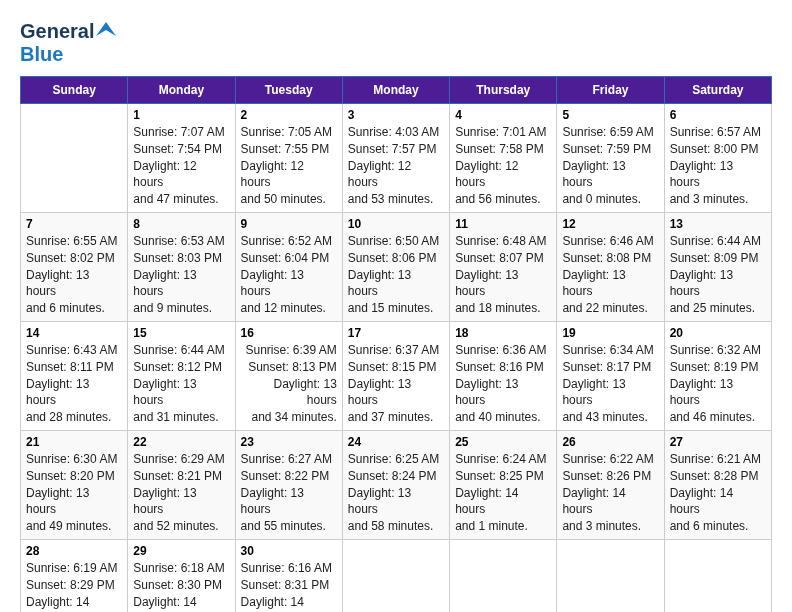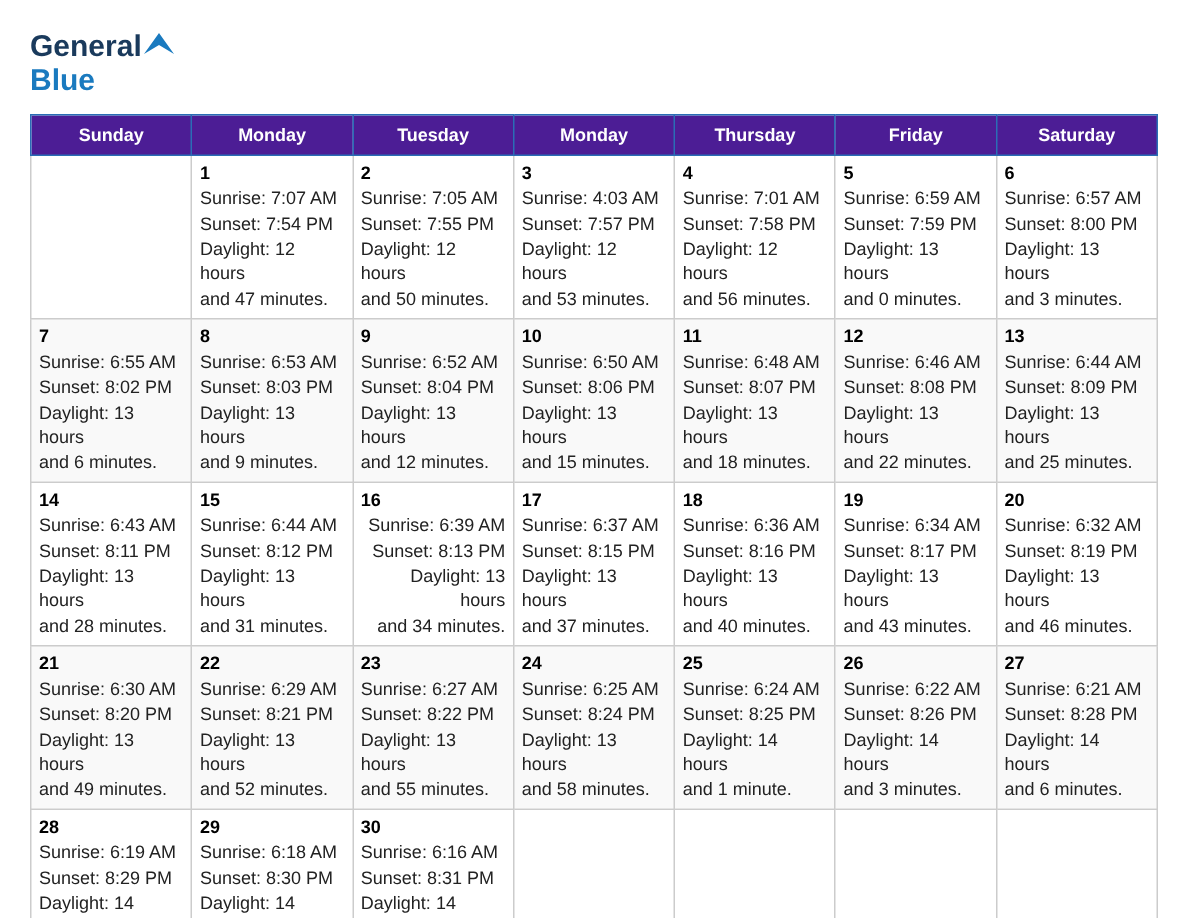--- a/index.html
+++ b/index.html
@@ -161,21 +161,21 @@
         <td>
           <span class="day-num">8</span>
           <div class="day-info" style="white-space: pre-line;">Sunrise: 6:53 AM
 Sunset: 8:03 PM
 Daylight: 13 hours
 and 9 minutes.</div>
         </td>
         <td>
           <span class="day-num">9</span>
           <div class="day-info" style="white-space: pre-line;">Sunrise: 6:52 AM
-Sunset: 8:04 PM
+Sunset: 6:04 PM
 Daylight: 13 hours
 and 12 minutes.</div>
         </td>
         <td>
           <span class="day-num">10</span>
           <div class="day-info" style="white-space: pre-line;">Sunrise: 6:50 AM
 Sunset: 8:06 PM
 Daylight: 13 hours
 and 15 minutes.</div>
         </td>

